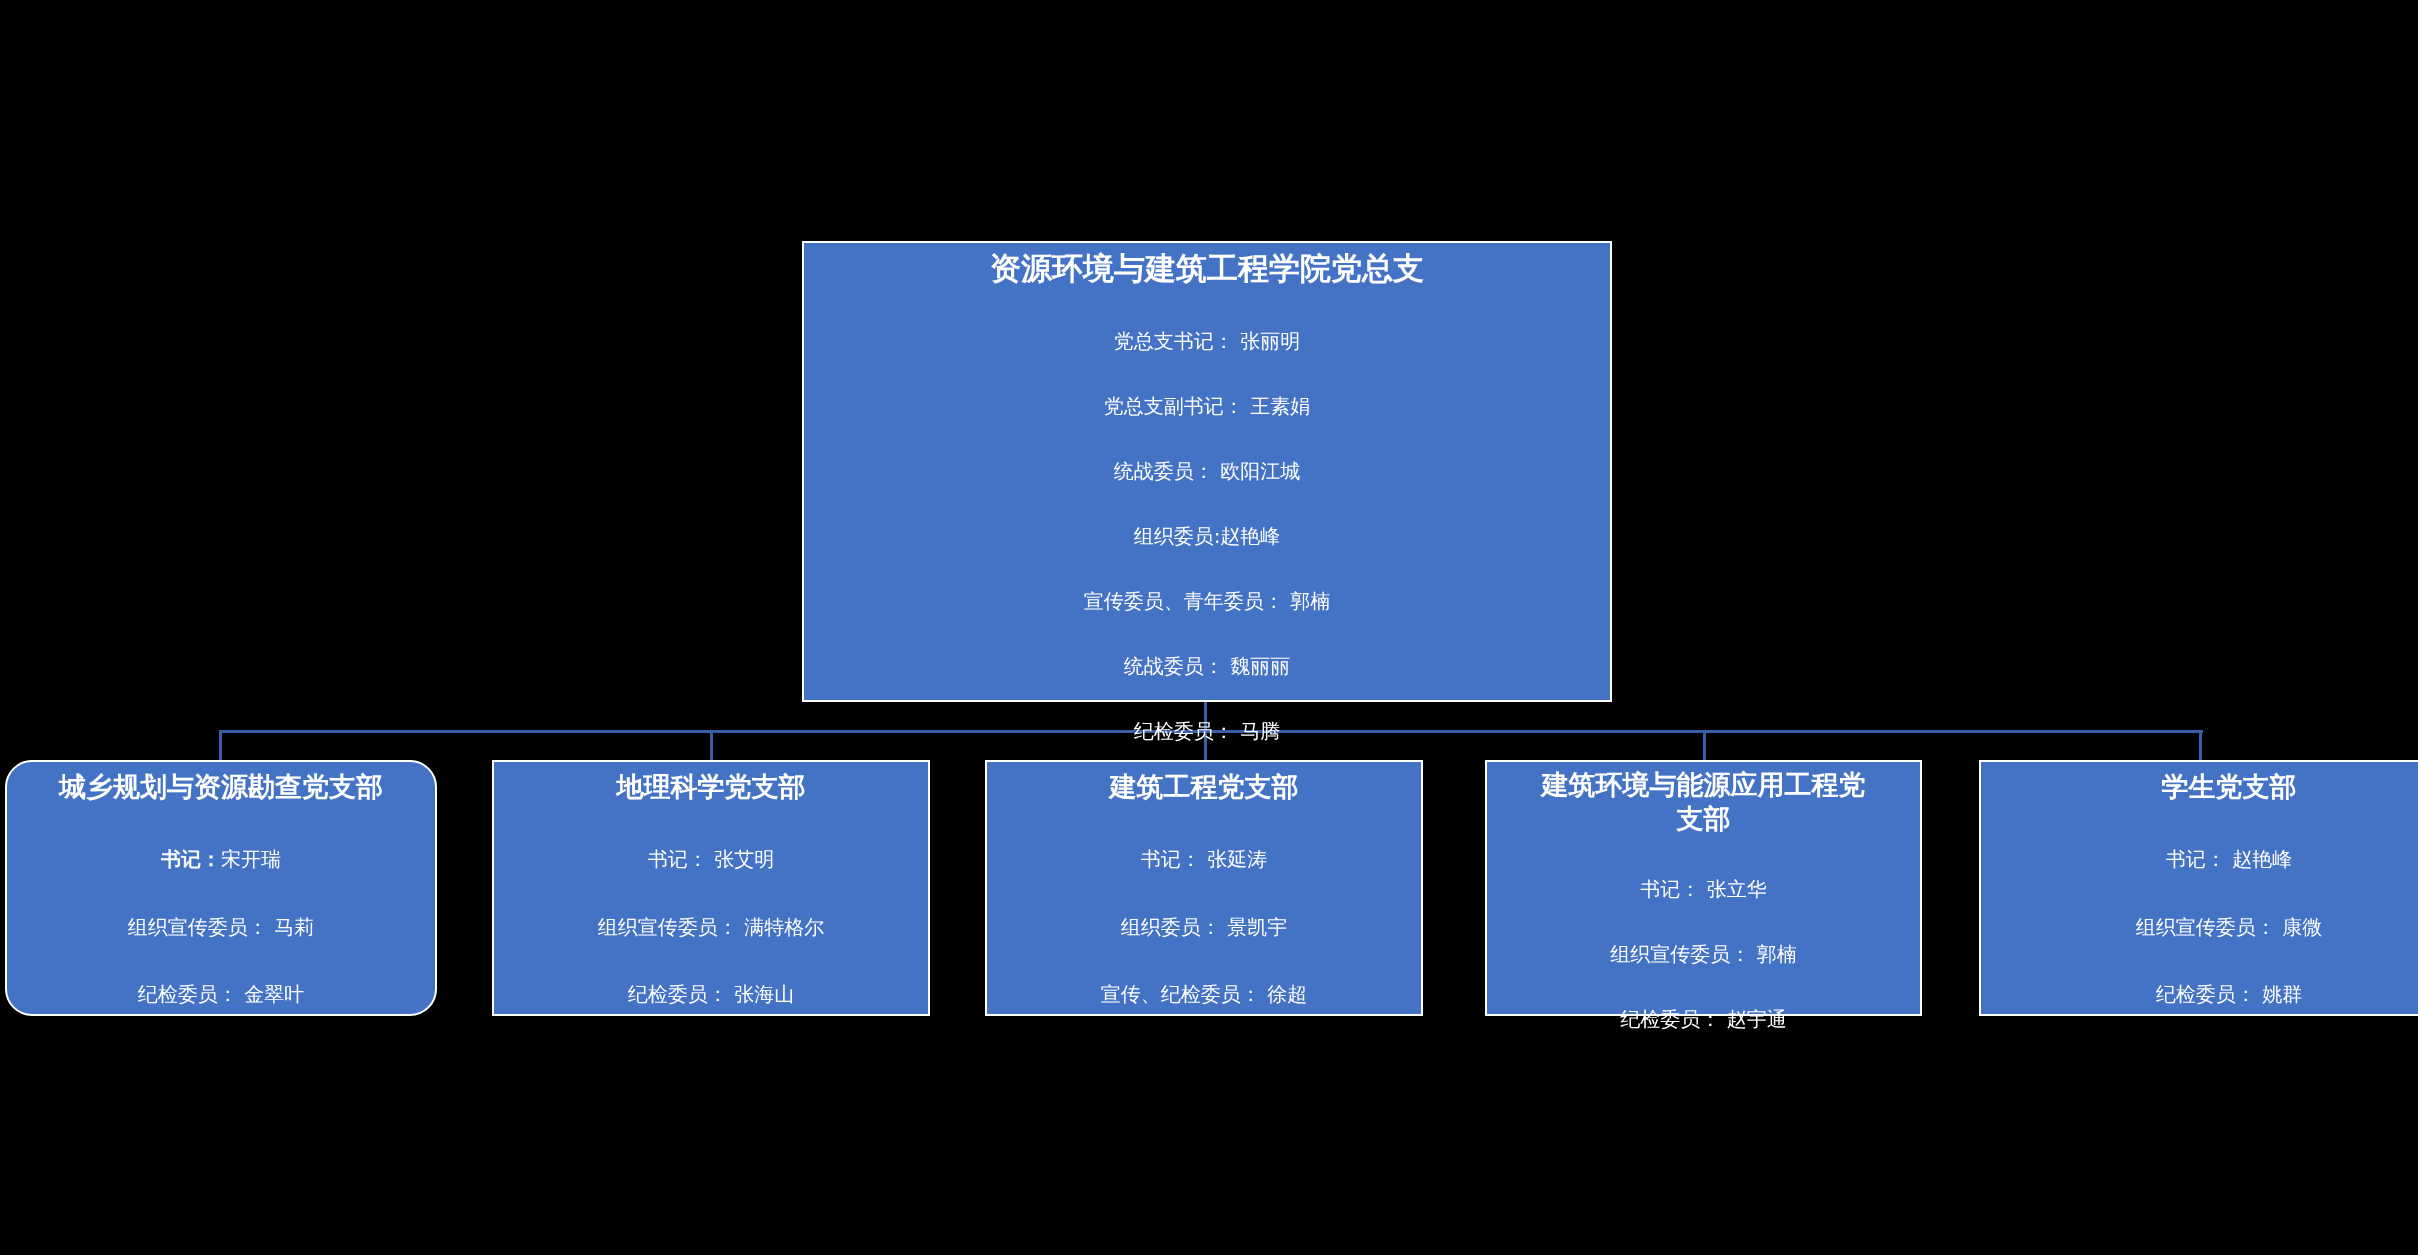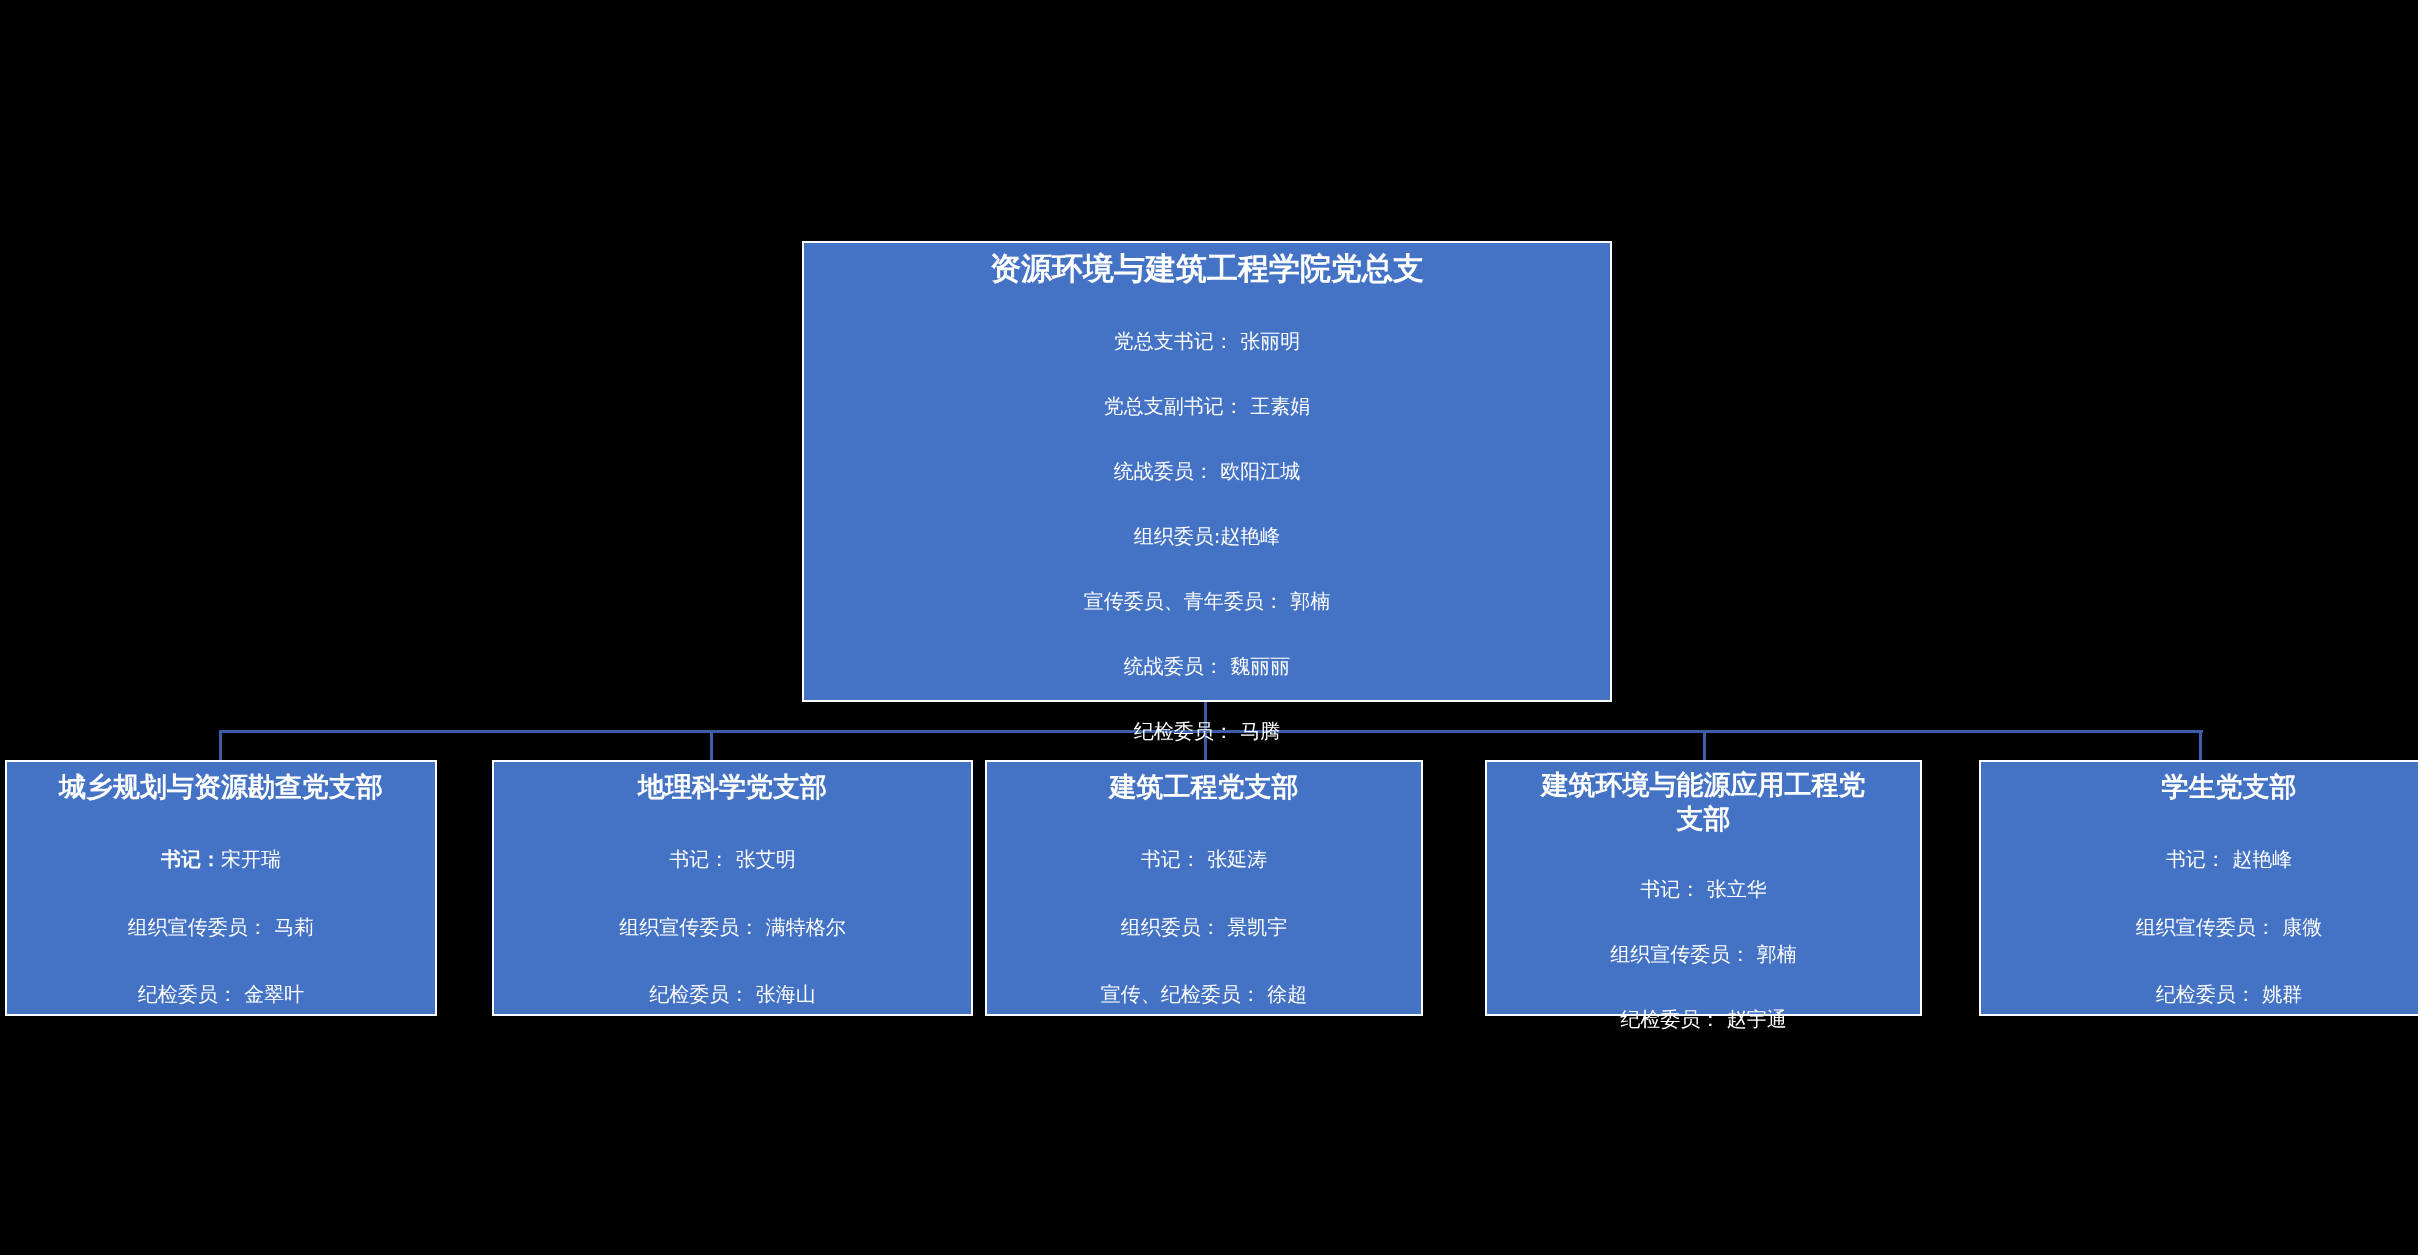--- a/index.html
+++ b/index.html
@@ -42,22 +42,22 @@
   .root-node {
     left: 802px;
     top: 241px;
     width: 810px;
     height: 461px;
   }
   .root-node .title {
     font-size: 31px;
     font-family: "DejaVu Serif", "Liberation Serif", serif;
   }
-  .branch-0 { left: 5px;    top: 760px; width: 432px; height: 256px; }
-  .branch-1 { left: 492px;  top: 760px; width: 481px; height: 256px; }
+  .branch-0 { left: 5px;    top: 760px; width: 432px; height: 256px; border-radius: 27px; }
+  .branch-1 { left: 492px;  top: 760px; width: 438px; height: 256px; }
   .branch-2 { left: 985px;  top: 760px; width: 438px; height: 256px; }
   .branch-3 { left: 1485px; top: 760px; width: 437px; height: 256px; }
   .branch-4 { left: 1979px; top: 760px; width: 500px; height: 256px; }
   .branch-0 .title {
     font-family: "DejaVu Serif", "Liberation Serif", serif;
   }
   .branch-3 .title {
     max-width: 340px; 
   }
   .bold-label {

